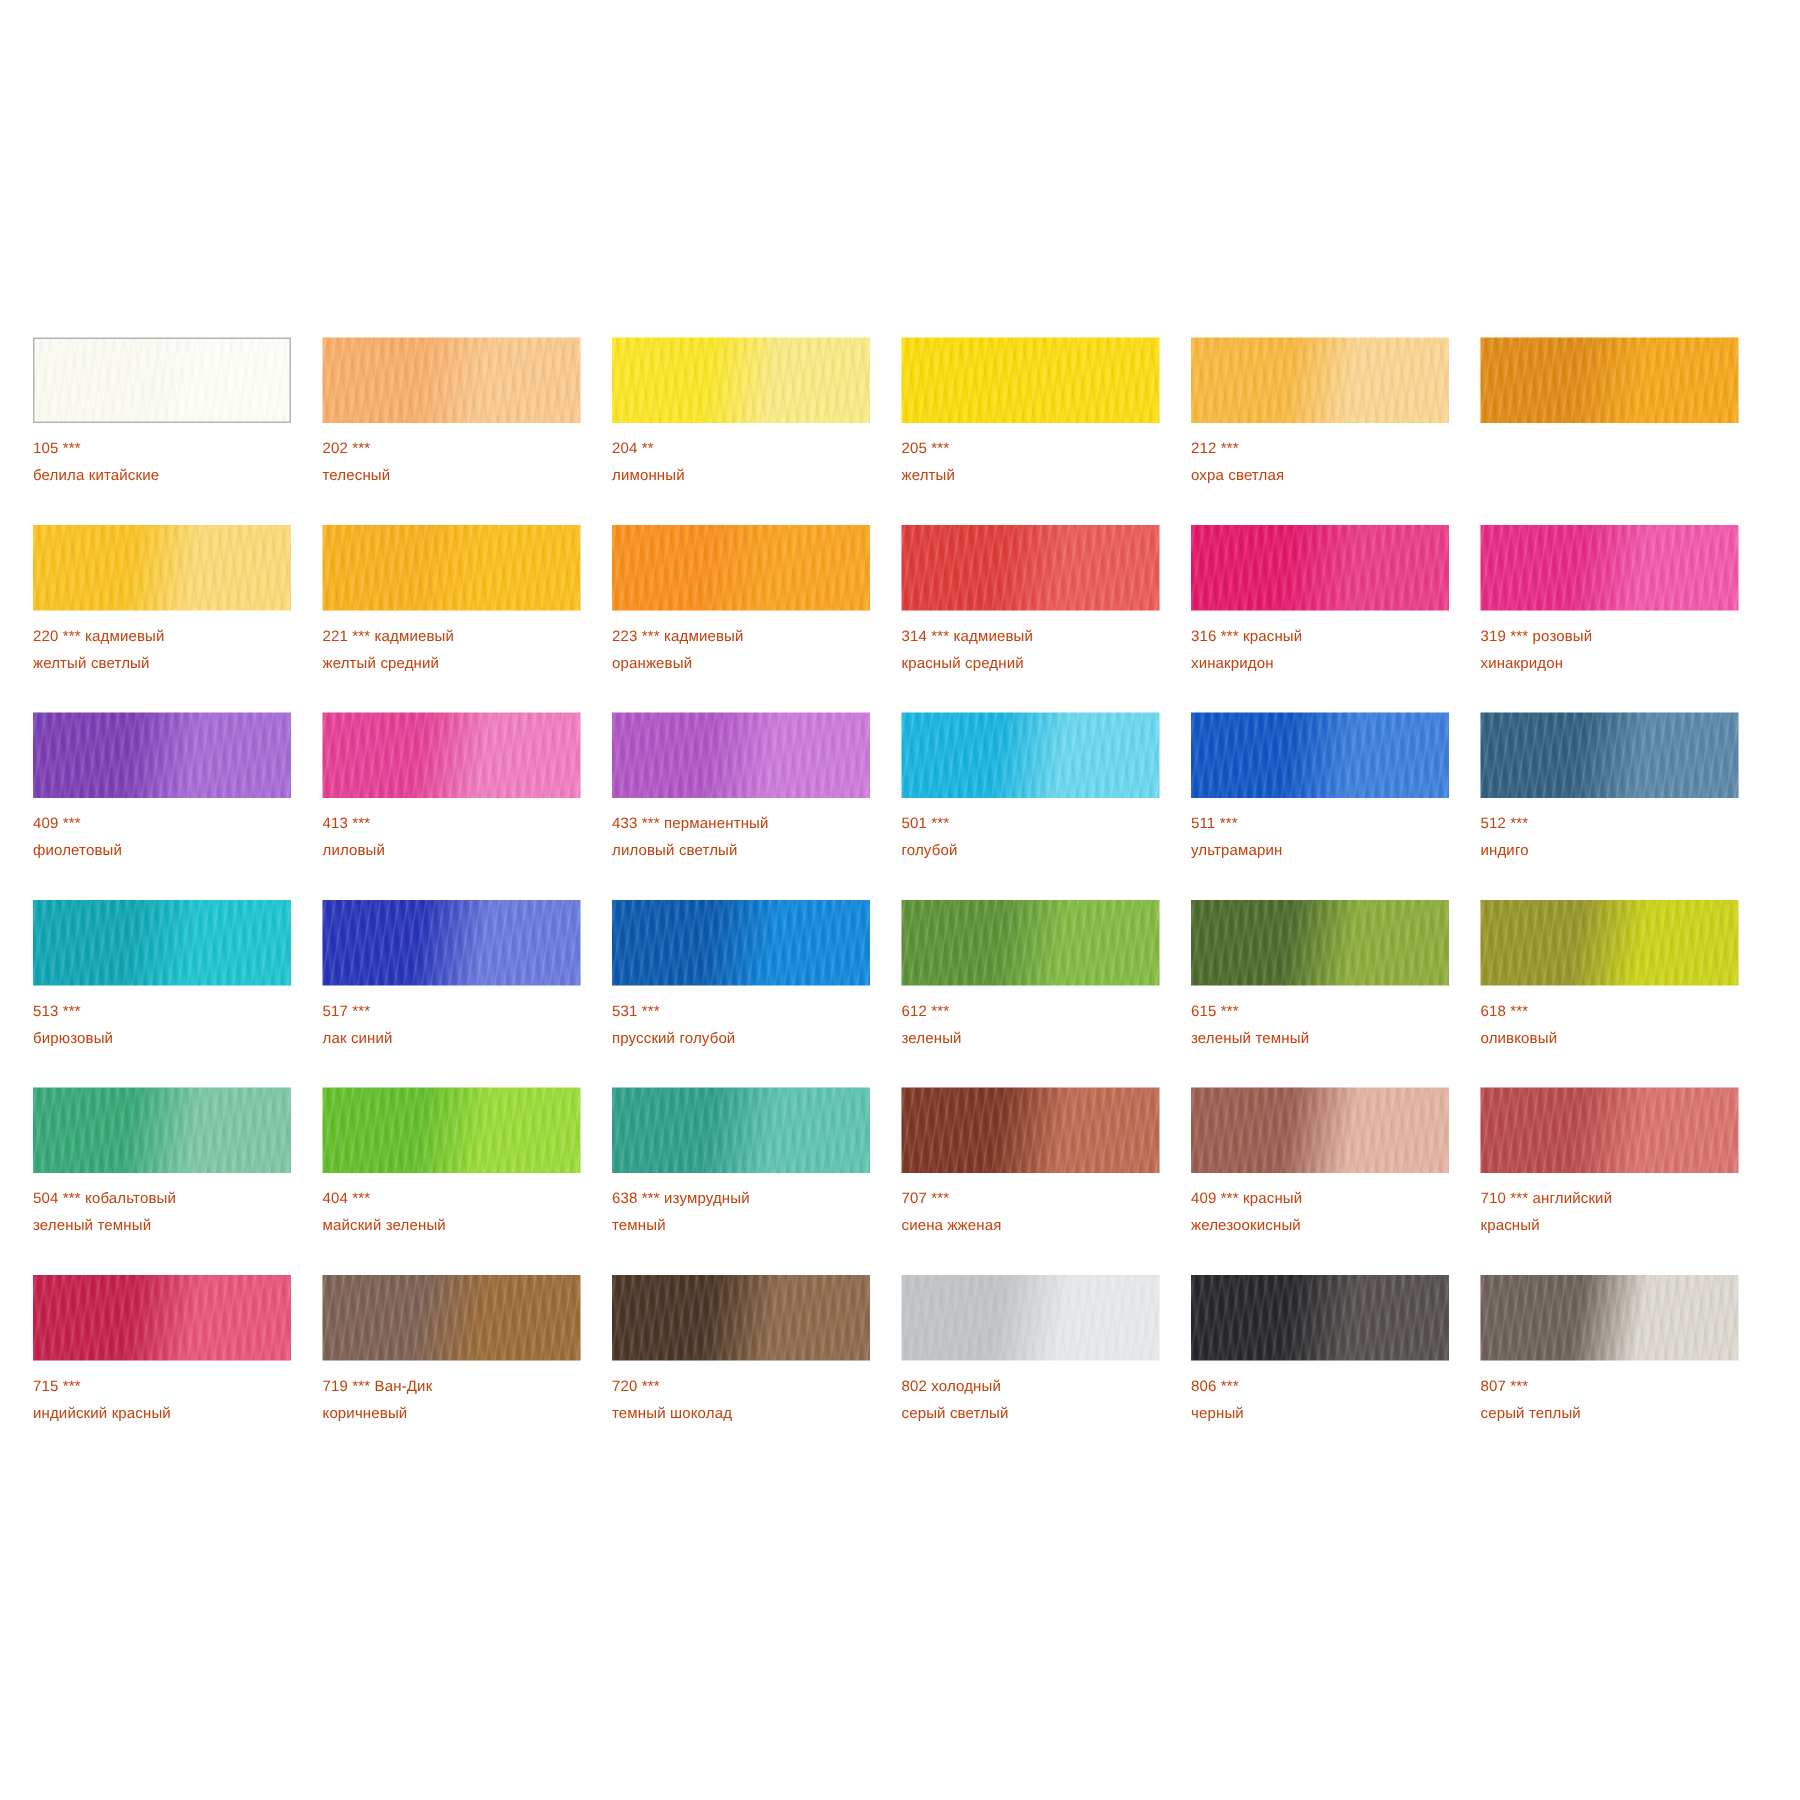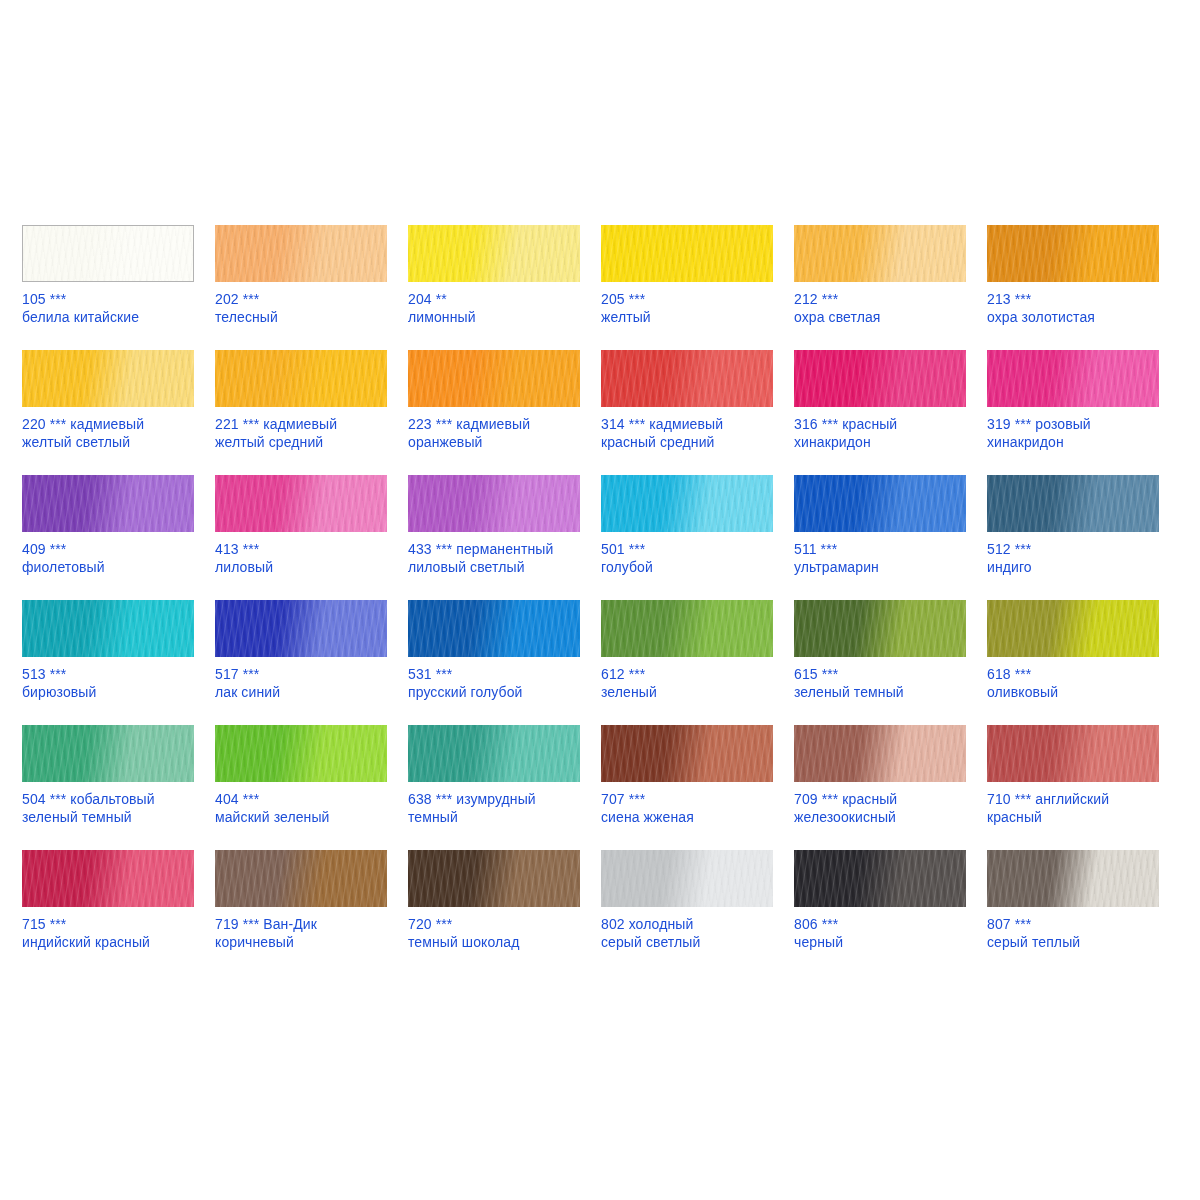--- a/index.html
+++ b/index.html
@@ -69,23 +69,23 @@
       repeating-linear-gradient(82deg,
         rgba(0,0,0,0.05) 0px,
         rgba(0,0,0,0.00) 2px,
         rgba(255,255,255,0.10) 4px,
         rgba(0,0,0,0.00) 7px);
     opacity: 0.85;
   }
   .swatch.pale::after { opacity: 0.45; }
   .label {
     margin-top: 9px;
-    font-size: 14px;
+    font-size: 10px;
     line-height: 17.5px;
-    color: #1d4ed8;
+    color: #c2410c;
     letter-spacing: 0.1px;
     white-space: pre-line;
   }
 </style>
 </head>
 <body>
 
 <div id="sheet">
   <div id="grid">
       <div class="cell">
@@ -108,22 +108,20 @@
         <div class="label">205 ***
 желтый</div>
       </div>
       <div class="cell">
         <div class="swatch" style="background: linear-gradient(100deg, rgb(249, 184, 64) 0%, rgb(249, 184, 64) 38%, rgb(251, 214, 148) 62%, rgb(251, 214, 148) 100%);"></div>
         <div class="label">212 ***
 охра светлая</div>
       </div>
       <div class="cell">
         <div class="swatch" style="background: linear-gradient(100deg, rgb(224, 139, 22) 0%, rgb(224, 139, 22) 38%, rgb(245, 168, 27) 62%, rgb(245, 168, 27) 100%);"></div>
-        <div class="label">213 ***
-охра золотистая</div>
       </div>
       <div class="cell">
         <div class="swatch" style="background: linear-gradient(100deg, rgb(251, 195, 34) 0%, rgb(251, 195, 34) 38%, rgb(251, 220, 120) 62%, rgb(251, 220, 120) 100%);"></div>
         <div class="label">220 *** кадмиевый
 желтый светлый</div>
       </div>
       <div class="cell">
         <div class="swatch" style="background: linear-gradient(100deg, rgb(249, 177, 31) 0%, rgb(249, 177, 31) 38%, rgb(252, 192, 28) 62%, rgb(252, 192, 28) 100%);"></div>
         <div class="label">221 *** кадмиевый
 желтый средний</div>
@@ -223,21 +221,21 @@
         <div class="label">638 *** изумрудный
 темный</div>
       </div>
       <div class="cell">
         <div class="swatch" style="background: linear-gradient(100deg, rgb(124, 55, 37) 0%, rgb(124, 55, 37) 38%, rgb(191, 107, 81) 62%, rgb(191, 107, 81) 100%);"></div>
         <div class="label">707 ***
 сиена жженая</div>
       </div>
       <div class="cell">
         <div class="swatch" style="background: linear-gradient(100deg, rgb(155, 93, 80) 0%, rgb(155, 93, 80) 38%, rgb(228, 179, 163) 62%, rgb(228, 179, 163) 100%);"></div>
-        <div class="label">709 *** красный
+        <div class="label">409 *** красный
 железоокисный</div>
       </div>
       <div class="cell">
         <div class="swatch" style="background: linear-gradient(100deg, rgb(184, 74, 74) 0%, rgb(184, 74, 74) 38%, rgb(217, 115, 110) 62%, rgb(217, 115, 110) 100%);"></div>
         <div class="label">710 *** английский
 красный</div>
       </div>
       <div class="cell">
         <div class="swatch" style="background: linear-gradient(100deg, rgb(196, 31, 76) 0%, rgb(196, 31, 76) 38%, rgb(232, 85, 122) 62%, rgb(232, 85, 122) 100%);"></div>
         <div class="label">715 ***

